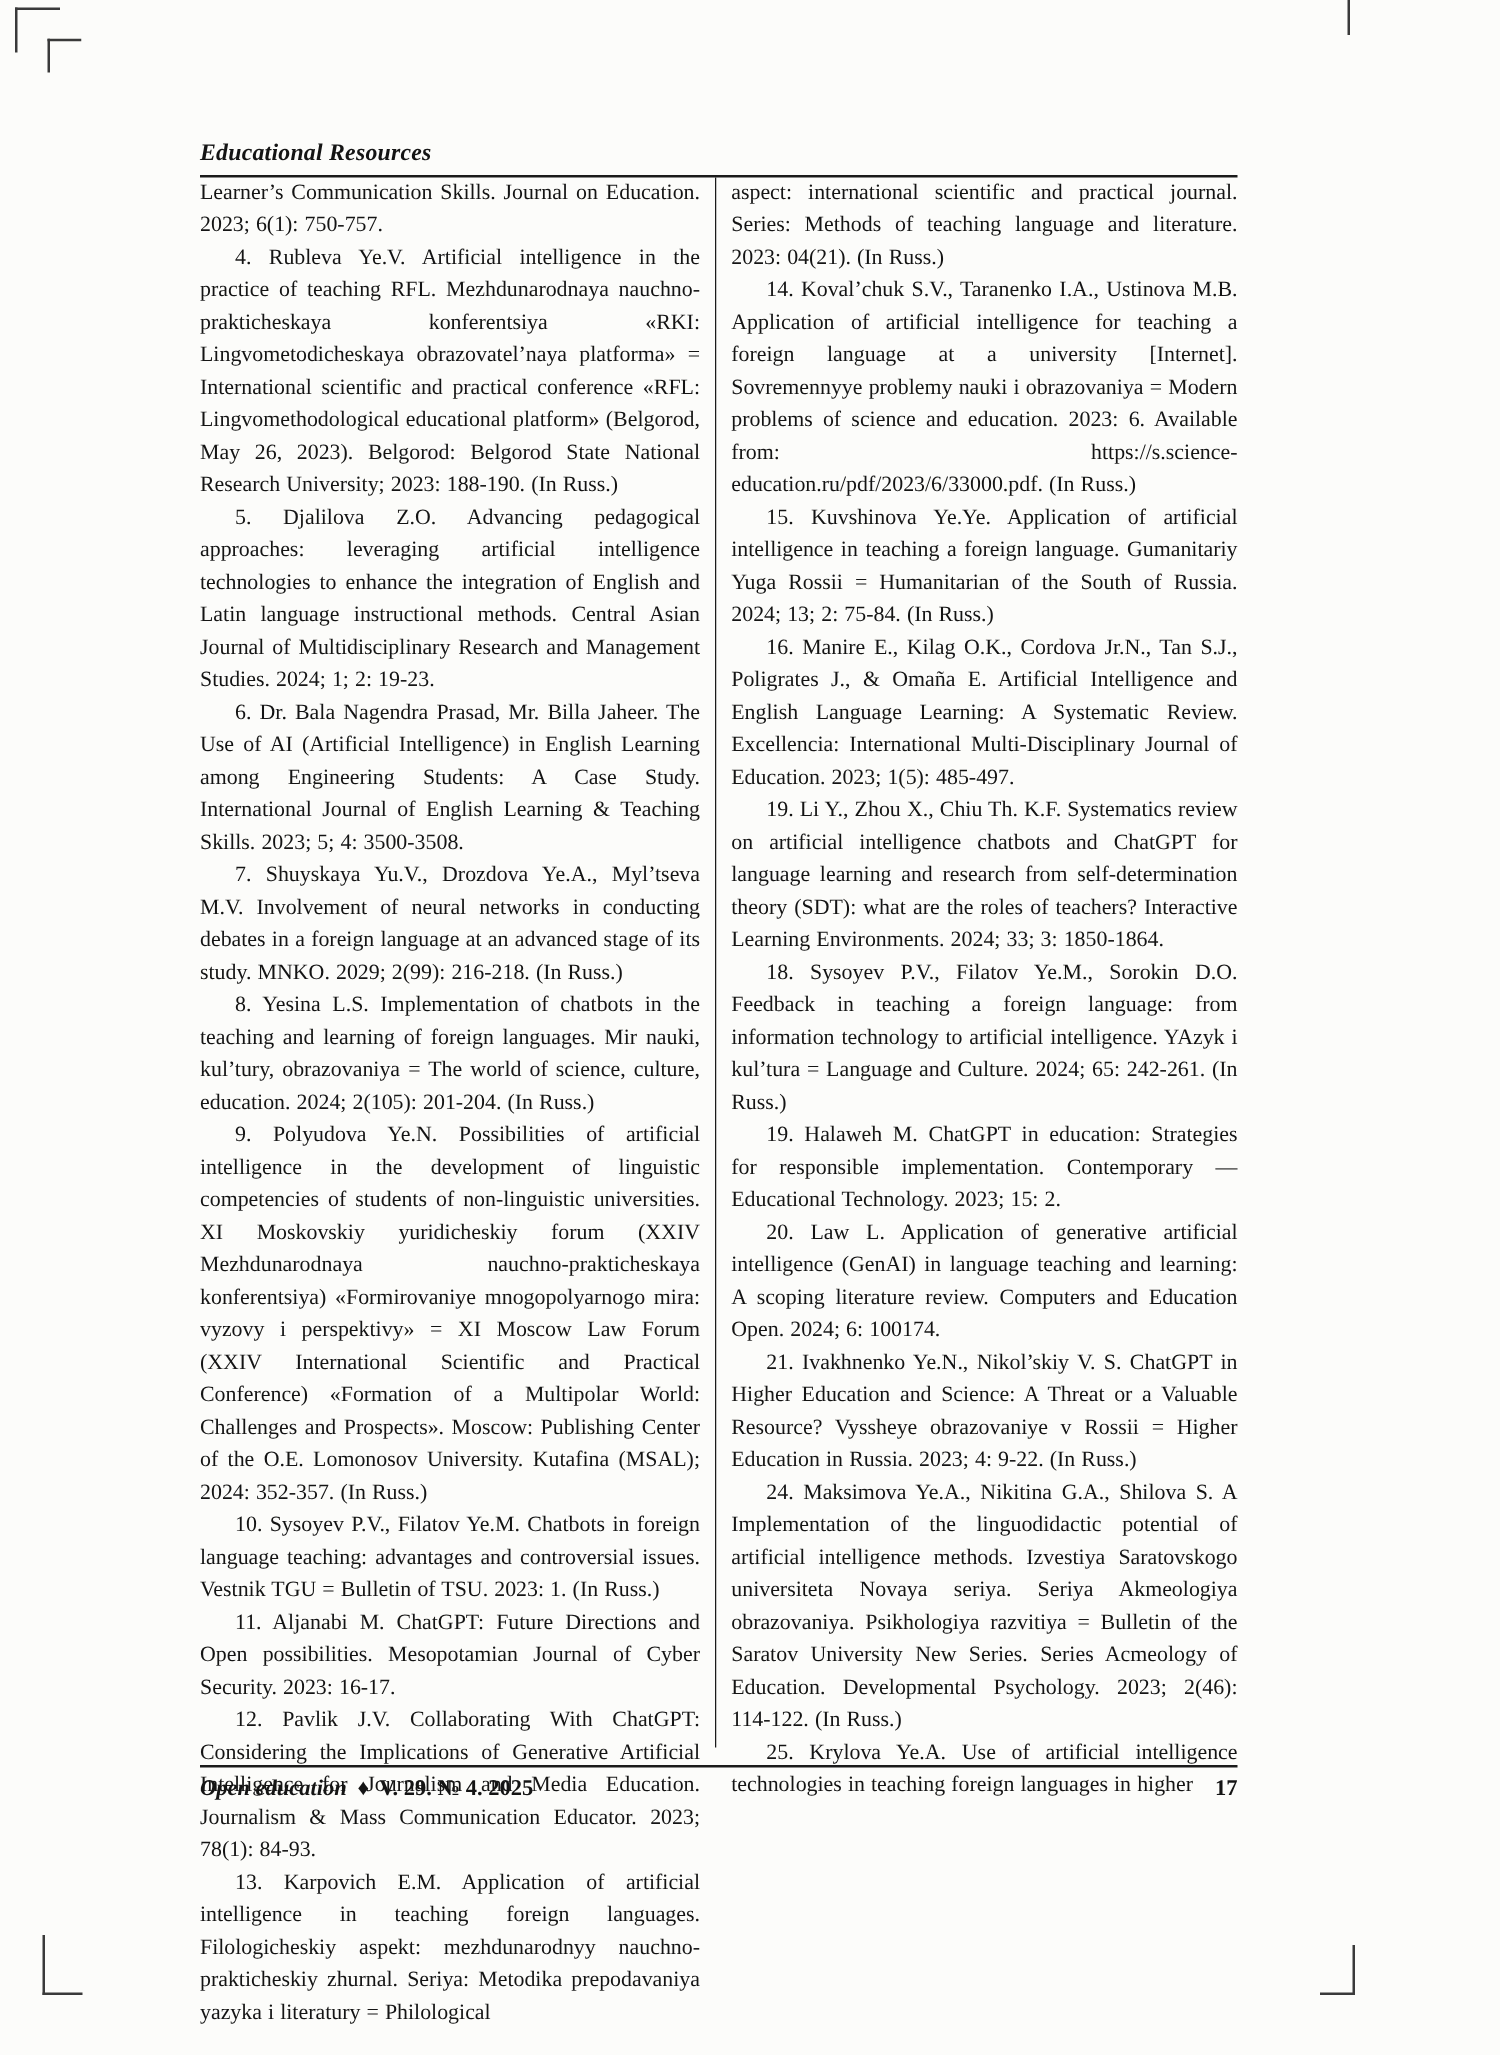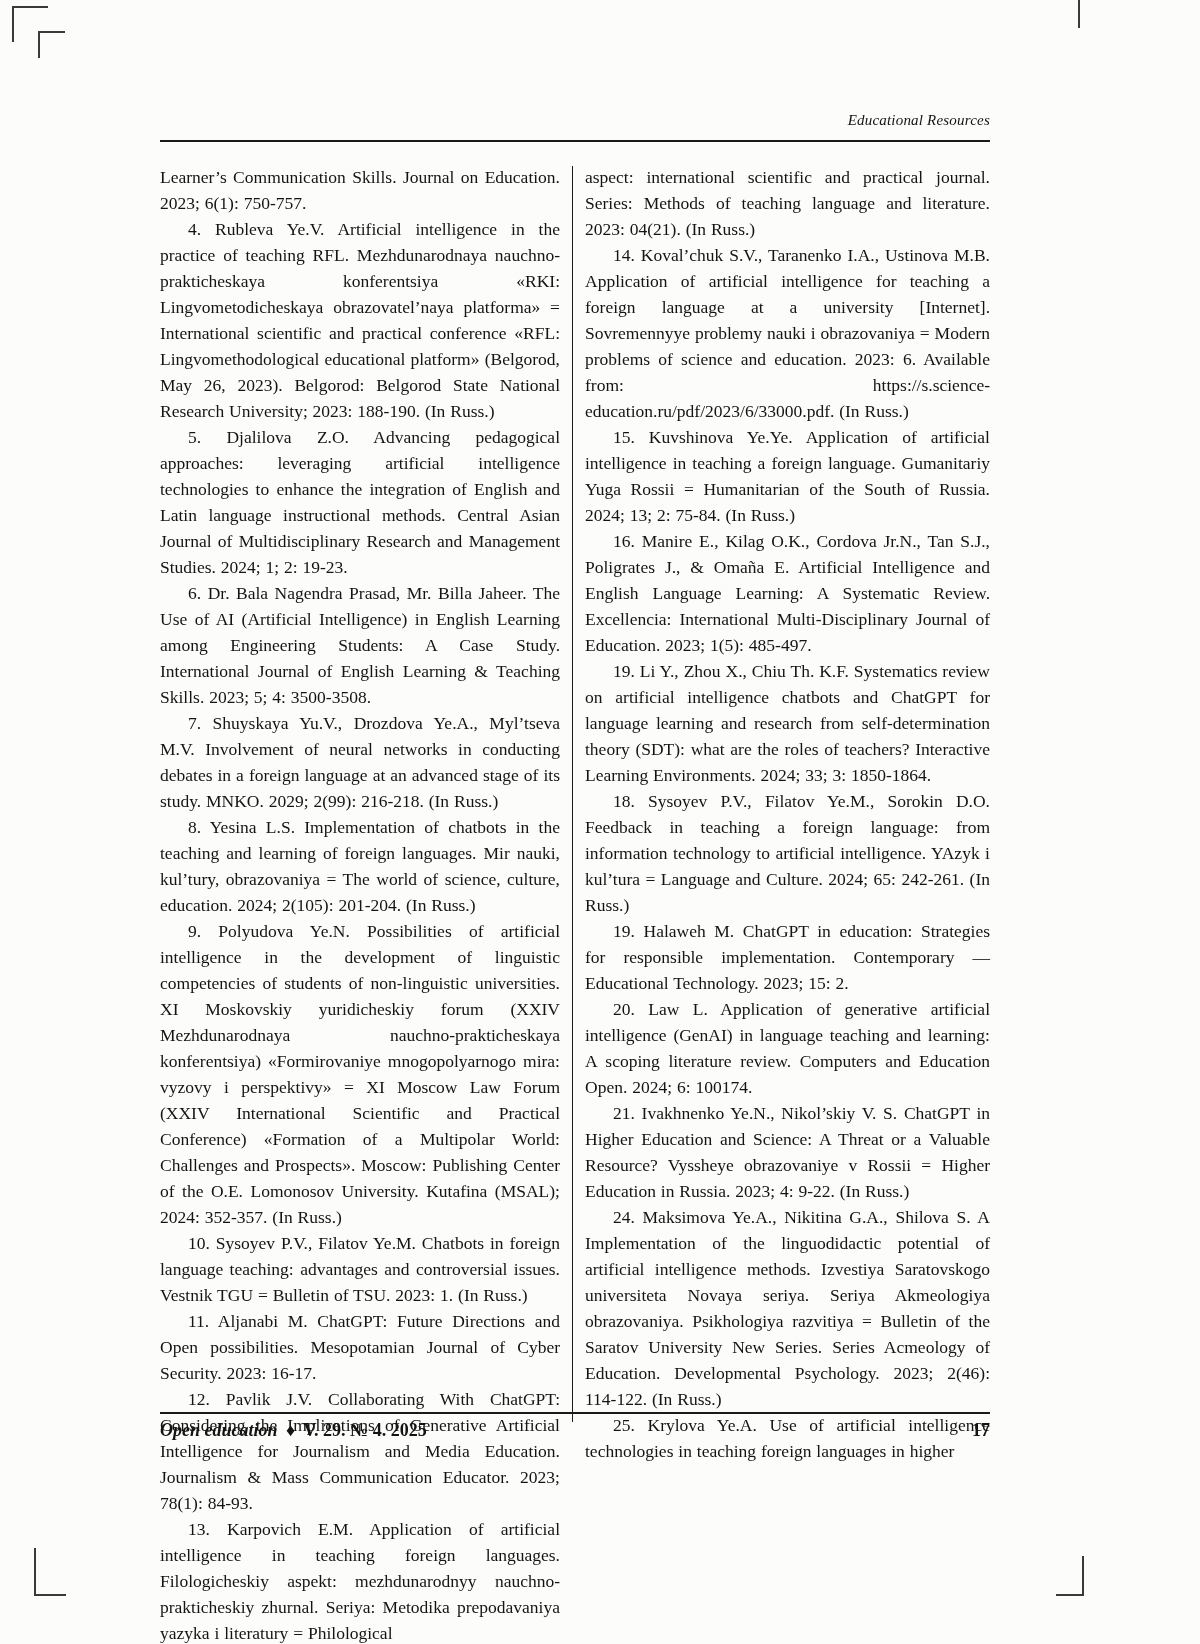--- a/index.html
+++ b/index.html
@@ -28,40 +28,40 @@
     border-left: 2px solid #3a3a3a; border-bottom: 2px solid #3a3a3a; }
   .mark-br { left: 1056px; top: 1556px; width: 26px; height: 38px;
     border-right: 2px solid #3a3a3a; border-bottom: 2px solid #3a3a3a; }
 
   
   .running-head {
     position: absolute;
     left: 160px;
     top: 112px;
     width: 830px;
-    text-align: right;
-    font-size: 15px;
-    font-weight: normal;
+    text-align: left;
+    font-size: 19px;
+    font-weight: bold;
     font-style: italic;
     letter-spacing: 0.2px;
   }
   .head-rule {
     position: absolute;
     left: 160px;
     top: 140px;
     width: 830px;
     height: 2px;
     background: #1a1a1a;
   }
 
   
   .columns {
     position: absolute;
     left: 160px;
-    top: 164px;
+    top: 140px;
     width: 830px;
     height: 1258px;
     display: flex;
   }
   .col {
     width: 400px;
     flex: 0 0 400px;
     font-size: 17.5px;
     line-height: 26px;
     text-align: justify;

